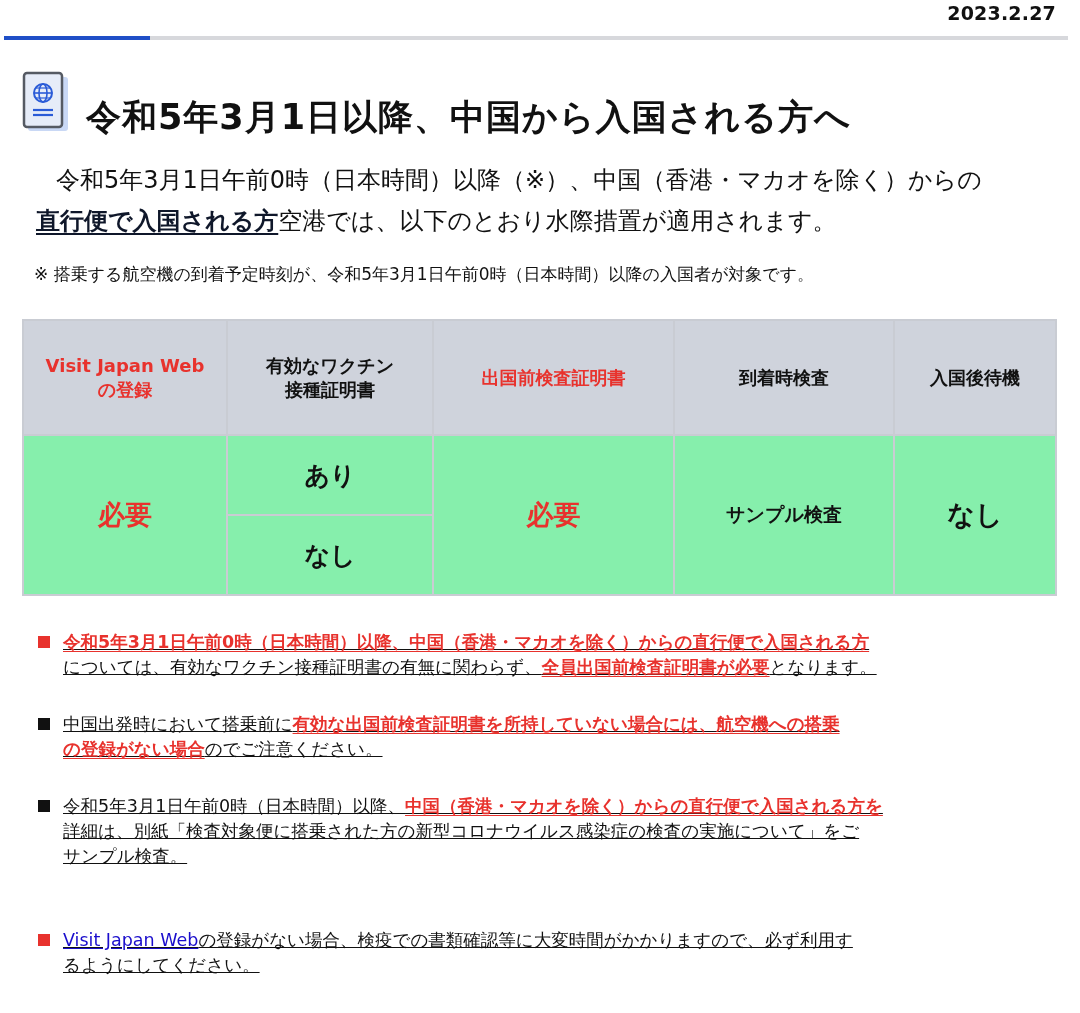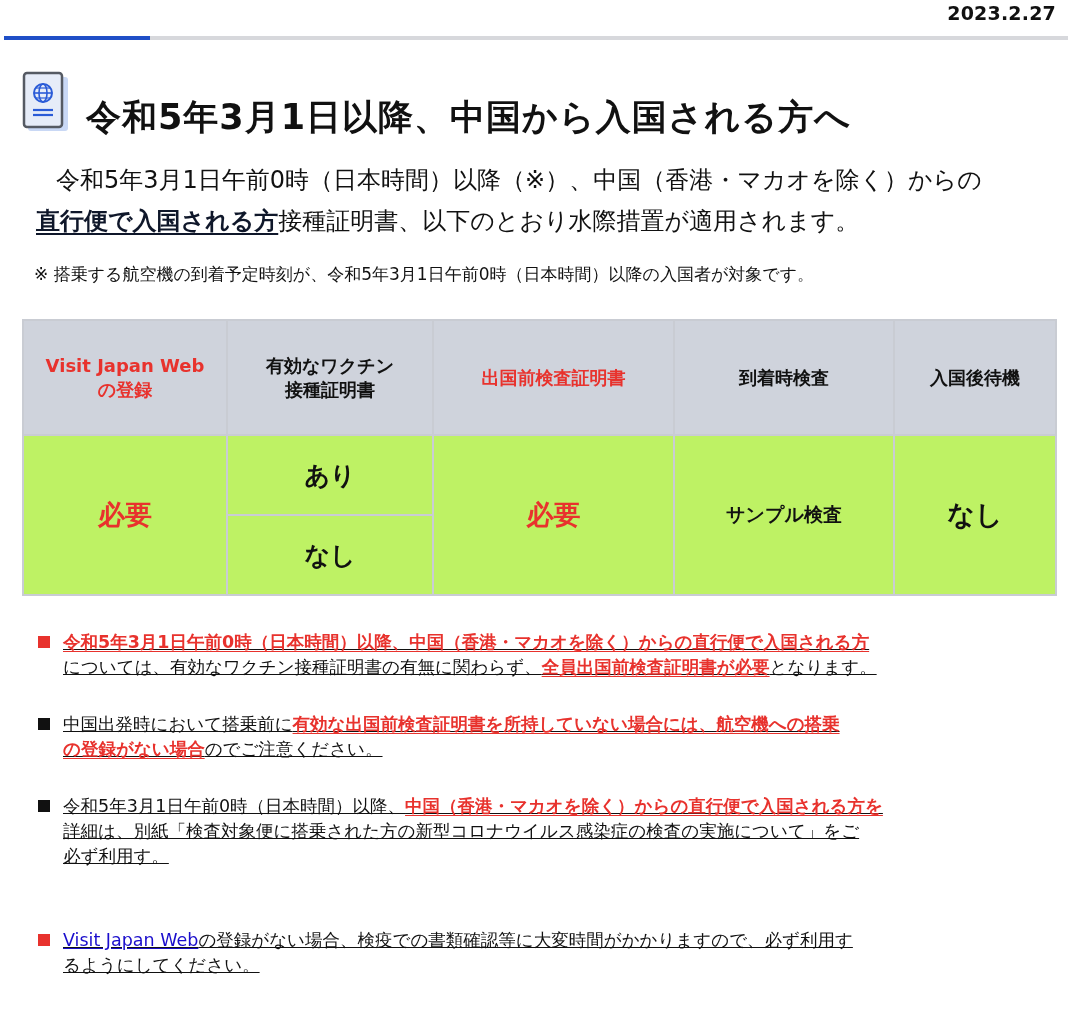--- a/index.html
+++ b/index.html
@@ -18,21 +18,21 @@
   .intro { position: absolute; left: 36px; top: 160px; width: 1020px; font-size: 24px; line-height: 41px; color: #111; }
   .intro .line1 { padding-left: 20px; white-space: nowrap; }
   .intro .line2 { white-space: nowrap; }
   .hl { color: #0f172a; font-weight: bold; text-decoration: underline; text-underline-offset: 4px; text-decoration-thickness: 2px; }
   .note { position: absolute; left: 34px; top: 263px; font-size: 17px; color: #111; white-space: nowrap; }
 
   table.req { position: absolute; left: 22px; top: 319px; width: 1033px; border-collapse: collapse; table-layout: fixed; }
   table.req th, table.req td { border: 2px solid #c9ccd3; text-align: center; vertical-align: middle; }
   table.req th { background: #cfd3dc; height: 115px; font-size: 18px; font-weight: bold; line-height: 24px; color: #111; }
   table.req th.red { color: #e8322d; }
-  table.req td { background: #bef264; font-weight: bold; color: #111; }
+  table.req td { background: #86efac; font-weight: bold; color: #111; }
   td.big-red { color: #e8322d !important; font-size: 27px; }
   td.sub { height: 80px; font-size: 25px; }
   td.mid { font-size: 19px; }
   td.nashi { font-size: 27px; }
 
   .bullets { position: absolute; left: 38px; top: 630px; width: 1030px; }
   .bullet { position: absolute; left: 0; font-size: 17.5px; line-height: 25px; color: #111; }
   .bullet .sq { position: absolute; left: 0; top: 6px; width: 12px; height: 12px; }
   .bullet .sq.red { background: #e8322d; }
   .bullet .sq.black { background: #111; }
@@ -61,21 +61,21 @@
       <line x1="13.5" y1="27" x2="28.5" y2="27" stroke="#2a5bd7" stroke-width="1.2"></line>
       <line x1="11" y1="39" x2="31" y2="39" stroke="#2a5bd7" stroke-width="2.2"></line>
       <line x1="11" y1="44" x2="31" y2="44" stroke="#2a5bd7" stroke-width="2.2"></line>
     </svg>
   </div>
   <div class="title">令和5年3月1日以降、中国から入国される方へ</div>
 </div>
 
 <div class="intro">
   <div class="line1">令和5年3月1日午前0時（日本時間）以降（※）、中国（香港・マカオを除く）からの</div>
-  <div class="line2"><span class="hl">直行便で入国される方</span><span>接種証明書、以下のとおり水際措置が適用されます。</span></div>
+  <div class="line2"><span class="hl">直行便で入国される方</span><span>空港では、以下のとおり水際措置が適用されます。</span></div>
 </div>
 
 <div class="note">※  搭乗する航空機の到着予定時刻が、令和5年3月1日午前0時（日本時間）以降の入国者が対象です。</div>
 
 <table class="req">
   <colgroup>
     <col style="width:204px">
       <col style="width:206px">
       <col style="width:241px">
       <col style="width:220px">
@@ -119,21 +119,21 @@
       <div><span>中国出発時において搭乗前に</span><span class="hl2">有効な出国前検査証明書を所持していない場合には、航空機への搭乗</span></div>
       <div><span class="hl2">の登録がない場合</span><span>のでご注意ください。</span></div>
     </div>
   </div>
 
   <div class="bullet" style="top:164px;">
     <span class="sq black"></span>
     <div class="body">
       <div><span>令和5年3月1日午前0時（日本時間）以降、</span><span class="hl2">中国（香港・マカオを除く）からの直行便で入国される方を</span></div>
       <div>詳細は、別紙「検査対象便に搭乗された方の新型コロナウイルス感染症の検査の実施について」をご</div>
-      <div>必ず利用す。</div>
+      <div>サンプル検査。</div>
     </div>
   </div>
 
   <div class="bullet" style="top:298px;">
     <span class="sq red"></span>
     <div class="body">
       <div><span class="link">Visit Japan Web</span><span>の登録がない場合、検疫での書類確認等に大変時間がかかりますので、必ず利用す</span></div>
       <div>るようにしてください。</div>
     </div>
   </div>

